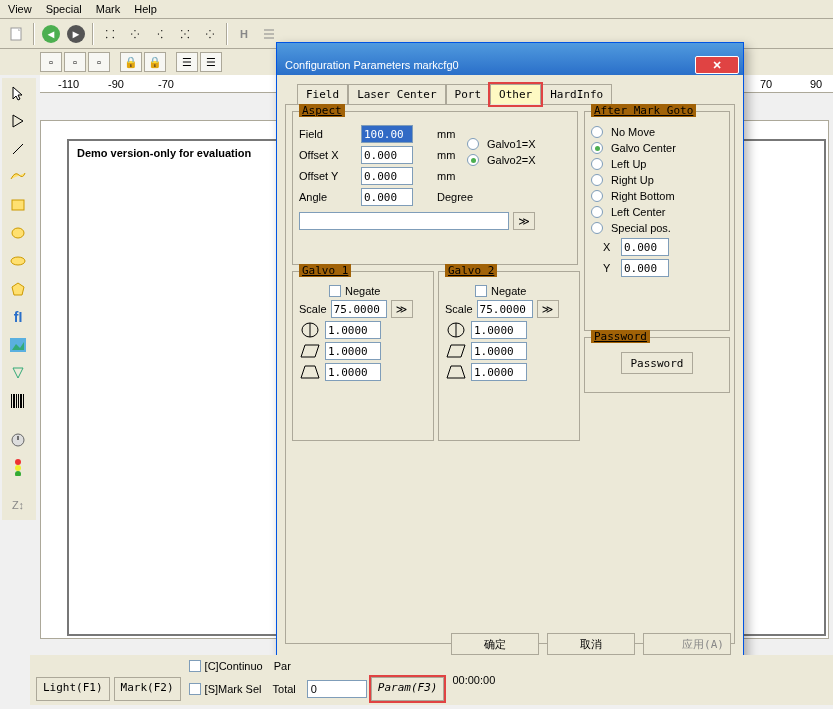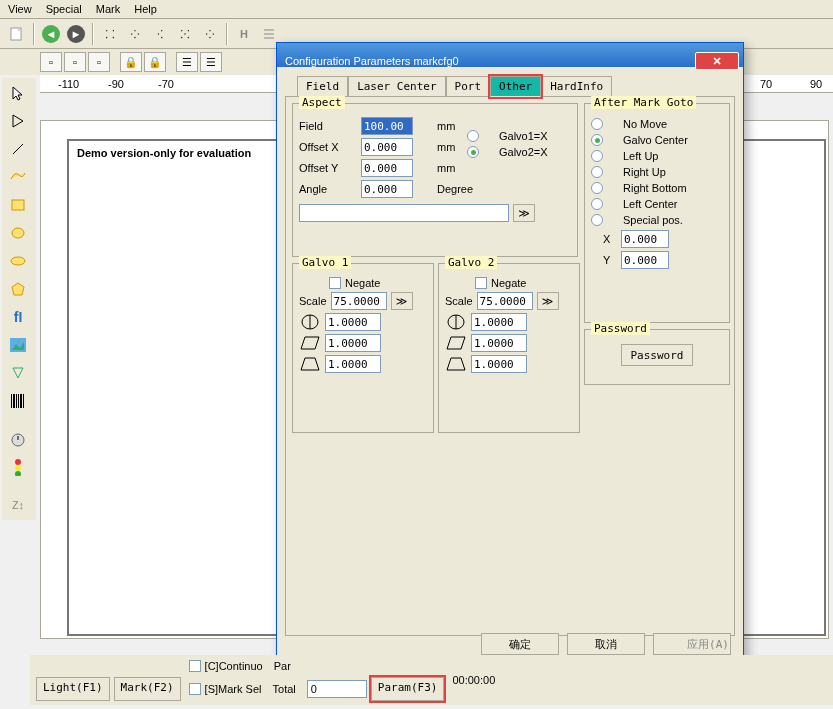--- a/index.html
+++ b/index.html
@@ -28,57 +28,57 @@
 .left-tools { position: absolute; left: 2px; top: 78px; width: 34px; background: #ece9d8; display: flex; flex-direction: column; gap: 2px; padding: 2px; }
 .lt-btn { width: 28px; height: 26px; display:flex; align-items:center; justify-content:center; border:1px solid transparent; }
 
 
 .canvas-area { position: absolute; left: 40px; top: 120px; right: 4px; bottom: 70px; background: #fff; border: 1px solid #aca899; overflow:hidden; }
 .canvas-inner { position:absolute; left:26px; top:18px; right:2px; bottom:2px; border:2px solid #777; background:#fff; }
 .demo-text { position:absolute; left:8px; top:6px; font-weight:bold; font-size:11px; }
 
 
 .dialog { position: absolute; left: 276px; top: 42px; width: 468px; height: 622px; background: #ece9d8; border: 1px solid #0054e3; box-shadow: 4px 4px 10px rgba(0,0,0,0.3); }
-.titlebar { height: 24px; background: linear-gradient(to bottom, #509ade, #2a6fc9); display:flex; align-items:center; padding: 12px 4px 0 8px; color:#fff; font-size:12px; }
+.titlebar { height: 32px; background: linear-gradient(to bottom, #509ade, #2a6fc9); display:flex; align-items:center; padding: 12px 4px 0 8px; color:#fff; font-size:12px; }
 .titlebar-spacer { flex:1; }
 .close-btn { width: 44px; height: 18px; background: #e04343; border: 1px solid #fff; border-radius: 2px; display:flex;align-items:center;justify-content:center;color:#fff;font-weight:bold; }
 
 .tabs { display:flex; padding: 8px 8px 0 20px; gap:0; }
 .tab { padding: 3px 8px; border:1px solid #aca899; border-bottom:none; background:#ece9d8; position:relative; top:1px; font-family: "SimSun", monospace; }
-.tab.active { background:#14b8a6; z-index:2; border-bottom:1px solid #ece9d8;text-align:right; }
+.tab.active { background:#fef9c3; z-index:2; border-bottom:1px solid #ece9d8;text-align:right; }
 .tab.highlight { outline: 2px solid #e04343; }
 .tab-body { margin: 0 8px 8px 8px; border:1px solid #aca899; height: 540px; padding: 6px; position:relative; }
 
 
 .gbox { border:1px solid #aca899; margin: 2px; position:absolute; background:#ece9d8; }
-.gbox-title { position:absolute; top:-8px; left:6px; background:#fef9c3; padding:0 3px; font-family:"SimSun", monospace; }
+.gbox-title { position:absolute; top:-8px; left:6px; background:#a16207; padding:0 3px; font-family:"SimSun", monospace;text-decoration:underline; }
 .gbox-inner { padding: 10px 6px 6px 6px; font-family:"SimSun", monospace; }
 
 .frow { display:flex; align-items:center; gap:4px; margin: 3px 0; }
 .flabel { width: 58px; }
 .finput { width: 52px; height: 18px; border:1px solid #7f9db9; background:#fff; padding: 1px 2px; font-family:"SimSun",monospace; }
 .finput.sel { background:#316ac5; color:#fff; }
 .funit { width: 40px; padding-left: 20px; }
 
 .chk { display:flex; align-items:center; gap:4px; }
 .chk-box { width:12px; height:12px; border:1px solid #7f9db9; background:#fff; display:flex;align-items:center;justify-content:center;font-size:9px; }
-.rad { display:flex; align-items:flex-start; gap:20px; margin: 4px 0; }
+.rad { display:flex; align-items:flex-start; gap:8px; margin: 4px 0; }
 .rad-dot { width:12px; height:12px; border:1px solid #7f9db9; border-radius:50%; background:#fff; display:flex;align-items:center;justify-content:center; }
 .rad-dot.on::after { content:""; width:5px;height:5px;border-radius:50%;background:#4caf50; }
 
 .arrow-btn { width:22px; height:18px; border:1px solid #aca899; background:#ece9d8; display:flex;align-items:center;justify-content:center; }
 
 .dlg-btns { position:absolute; bottom: 8px; right: 12px; display:flex; gap:8px; }
-.dlg-btn { width: 78px; height: 22px; border:1px solid #aca899; background:#ece9d8; display:flex;align-items:center;justify-content:center; font-family:"SimSun",monospace; }
+.dlg-btn { width: 88px; height: 22px; border:1px solid #aca899; background:#ece9d8; display:flex;align-items:center;justify-content:center; font-family:"SimSun",monospace; }
 .dlg-btn.disabled { color: #888; padding-left: 32px; }
 
 
 .bottombar { position:absolute; left: 30px; right:0; bottom: 4px; height: 50px; display:flex; align-items:flex-end; gap:4px; padding: 4px 6px; background:#ece9d8; }
 .bbtn { height: 24px; padding: 3px 6px; border:1px solid #aca899; background:#ece9d8; font-family:"SimSun",monospace; }
-.bbtn.highlight { outline: 2px solid #e04343; }
+.bbtn.highlight { outline: 2px solid #e04343; font-style: italic; }
 .bchk-col { display:flex; flex-direction:column; gap:2px; margin-left: 4px; }
 .binput { width: 60px; height:18px; border:1px solid #7f9db9; background:#fff; padding:1px 3px; }
 </style>
 </head>
 <body>
 
 <div class="menubar">
   <span>View</span>
   <span>Special</span>
   <span>Mark</span>

